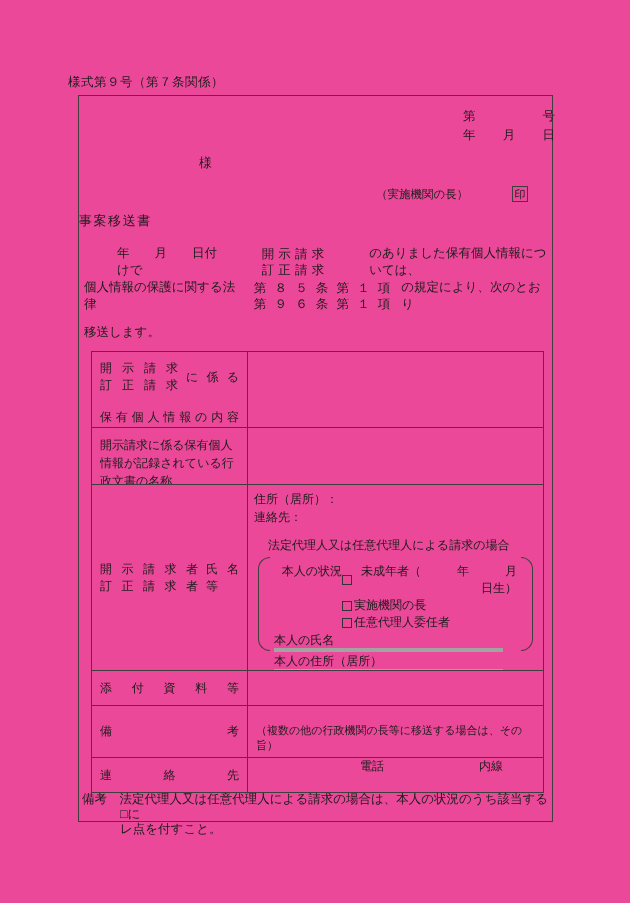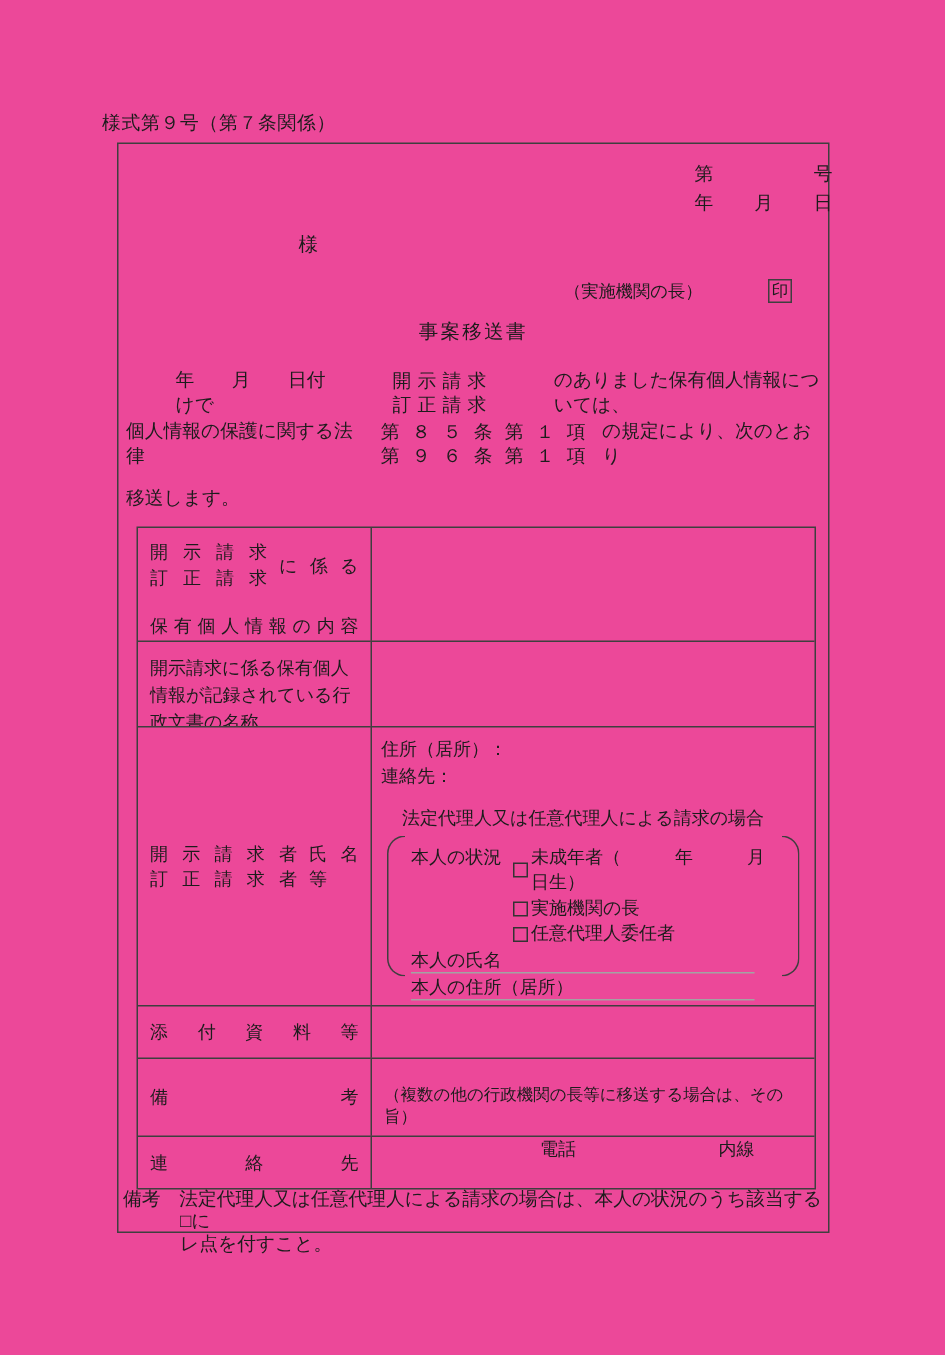--- a/index.html
+++ b/index.html
@@ -57,21 +57,21 @@
     width: 16px; height: 16px;
     border: 1px solid #3f3f3f;
     font-size: 11px;
     line-height: 14px;
     text-align: center;
   }
   .doc-title {
     position: absolute;
     left: 0; top: 116px;
     width: 100%;
-    text-align: center;
+    text-align: left;
     font-size: 13px;
     letter-spacing: 0.12em;
   }
   
   .para {
     position: absolute;
     left: 5px; top: 149px;
     width: 468px;
     font-size: 12.5px;
   }
@@ -150,35 +150,35 @@
     border: 1.5px solid #3f3f3f;
   }
   .paren.left  { border-right: none; border-radius: 13px 0 0 13px; }
   .paren.right { border-left: none;  border-radius: 0 13px 13px 0; }
   .paren-inner {
     flex: 1;
     padding: 6px 4px 0 4px;
     display: flex;
     flex-direction: column;
   }
-  .status-row { display: flex; }
+  .status-row { display: flex; text-align: right; }
   .status-label { width: 68px; flex: none; line-height: 17px; }
   .status-options { flex: 1; }
   .status-option { display: flex; align-items: baseline; line-height: 17px; }
   .checkbox {
     display: inline-block;
     width: 10px; height: 10px;
     border: 1px solid #333;
     margin-right: 2px;
     flex: none;
     align-self: center;
   }
   .underline-row {
     line-height: 16px;
-    border-bottom: 1px solid #a3a3a3;
+    border-bottom: 4px solid #a3a3a3;
     margin-right: 14px;
     margin-top: 1px;
   }
   
   .remark-content { padding: 17px 8px; font-size: 11px; line-height: 15px; }
   .contact-content {
     display: flex;
     align-items: flex-start;
     padding: 0 8px 3px 8px;
   }

